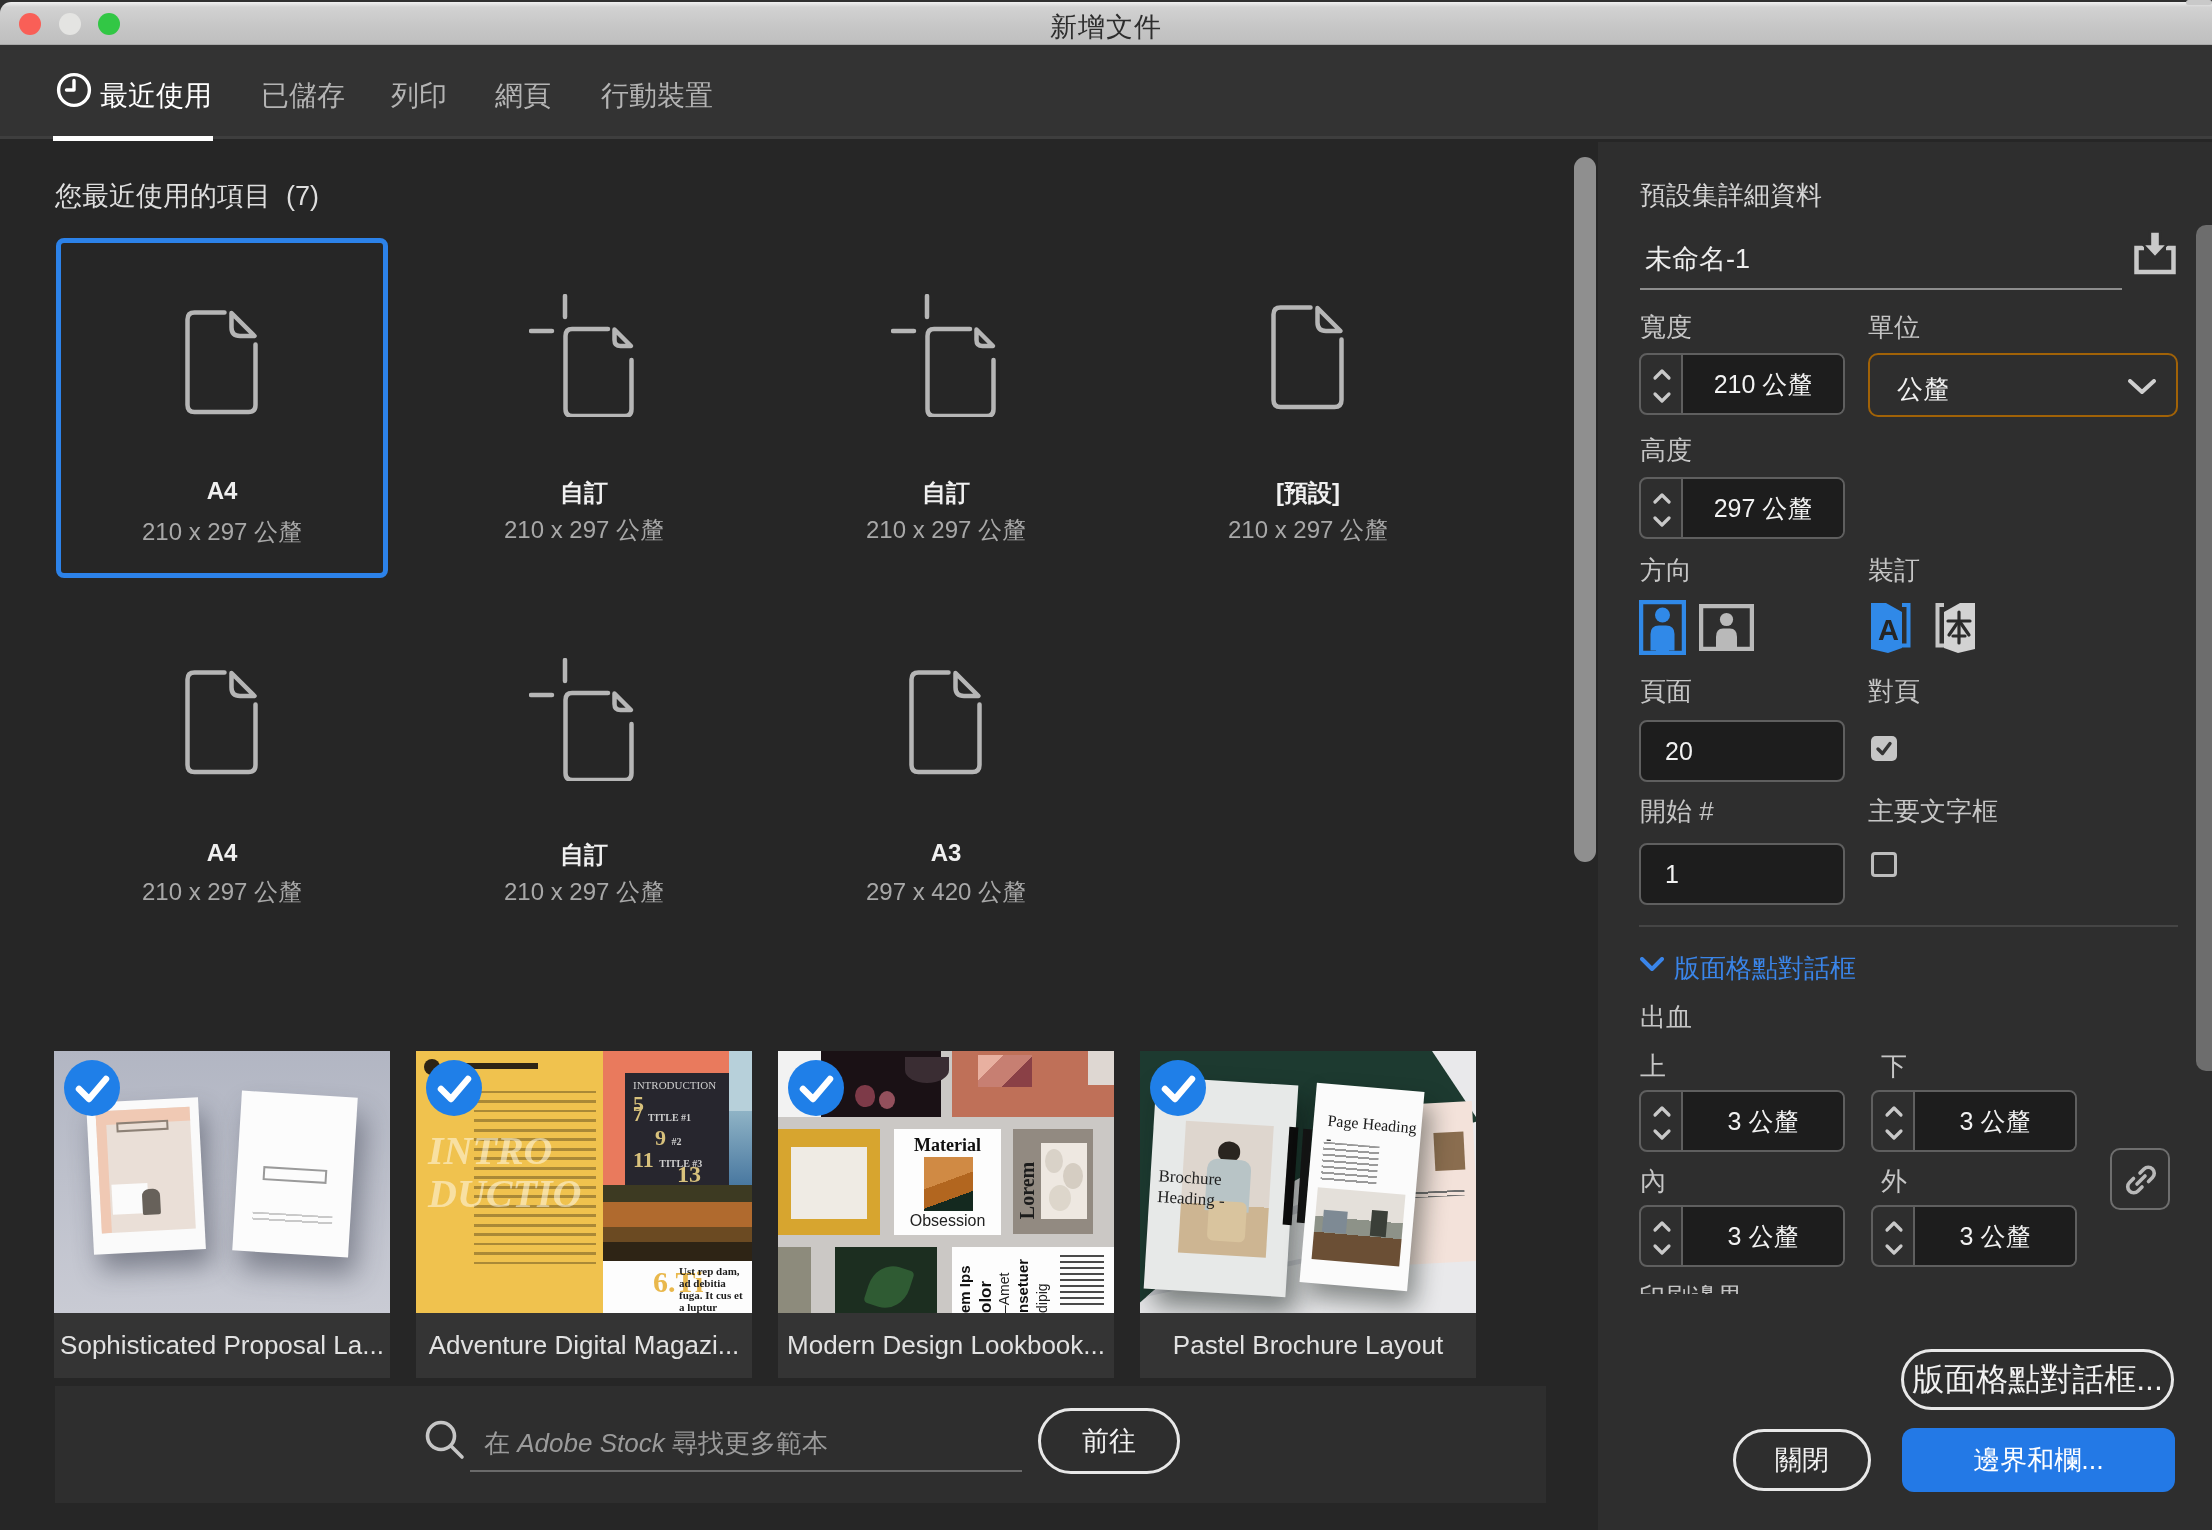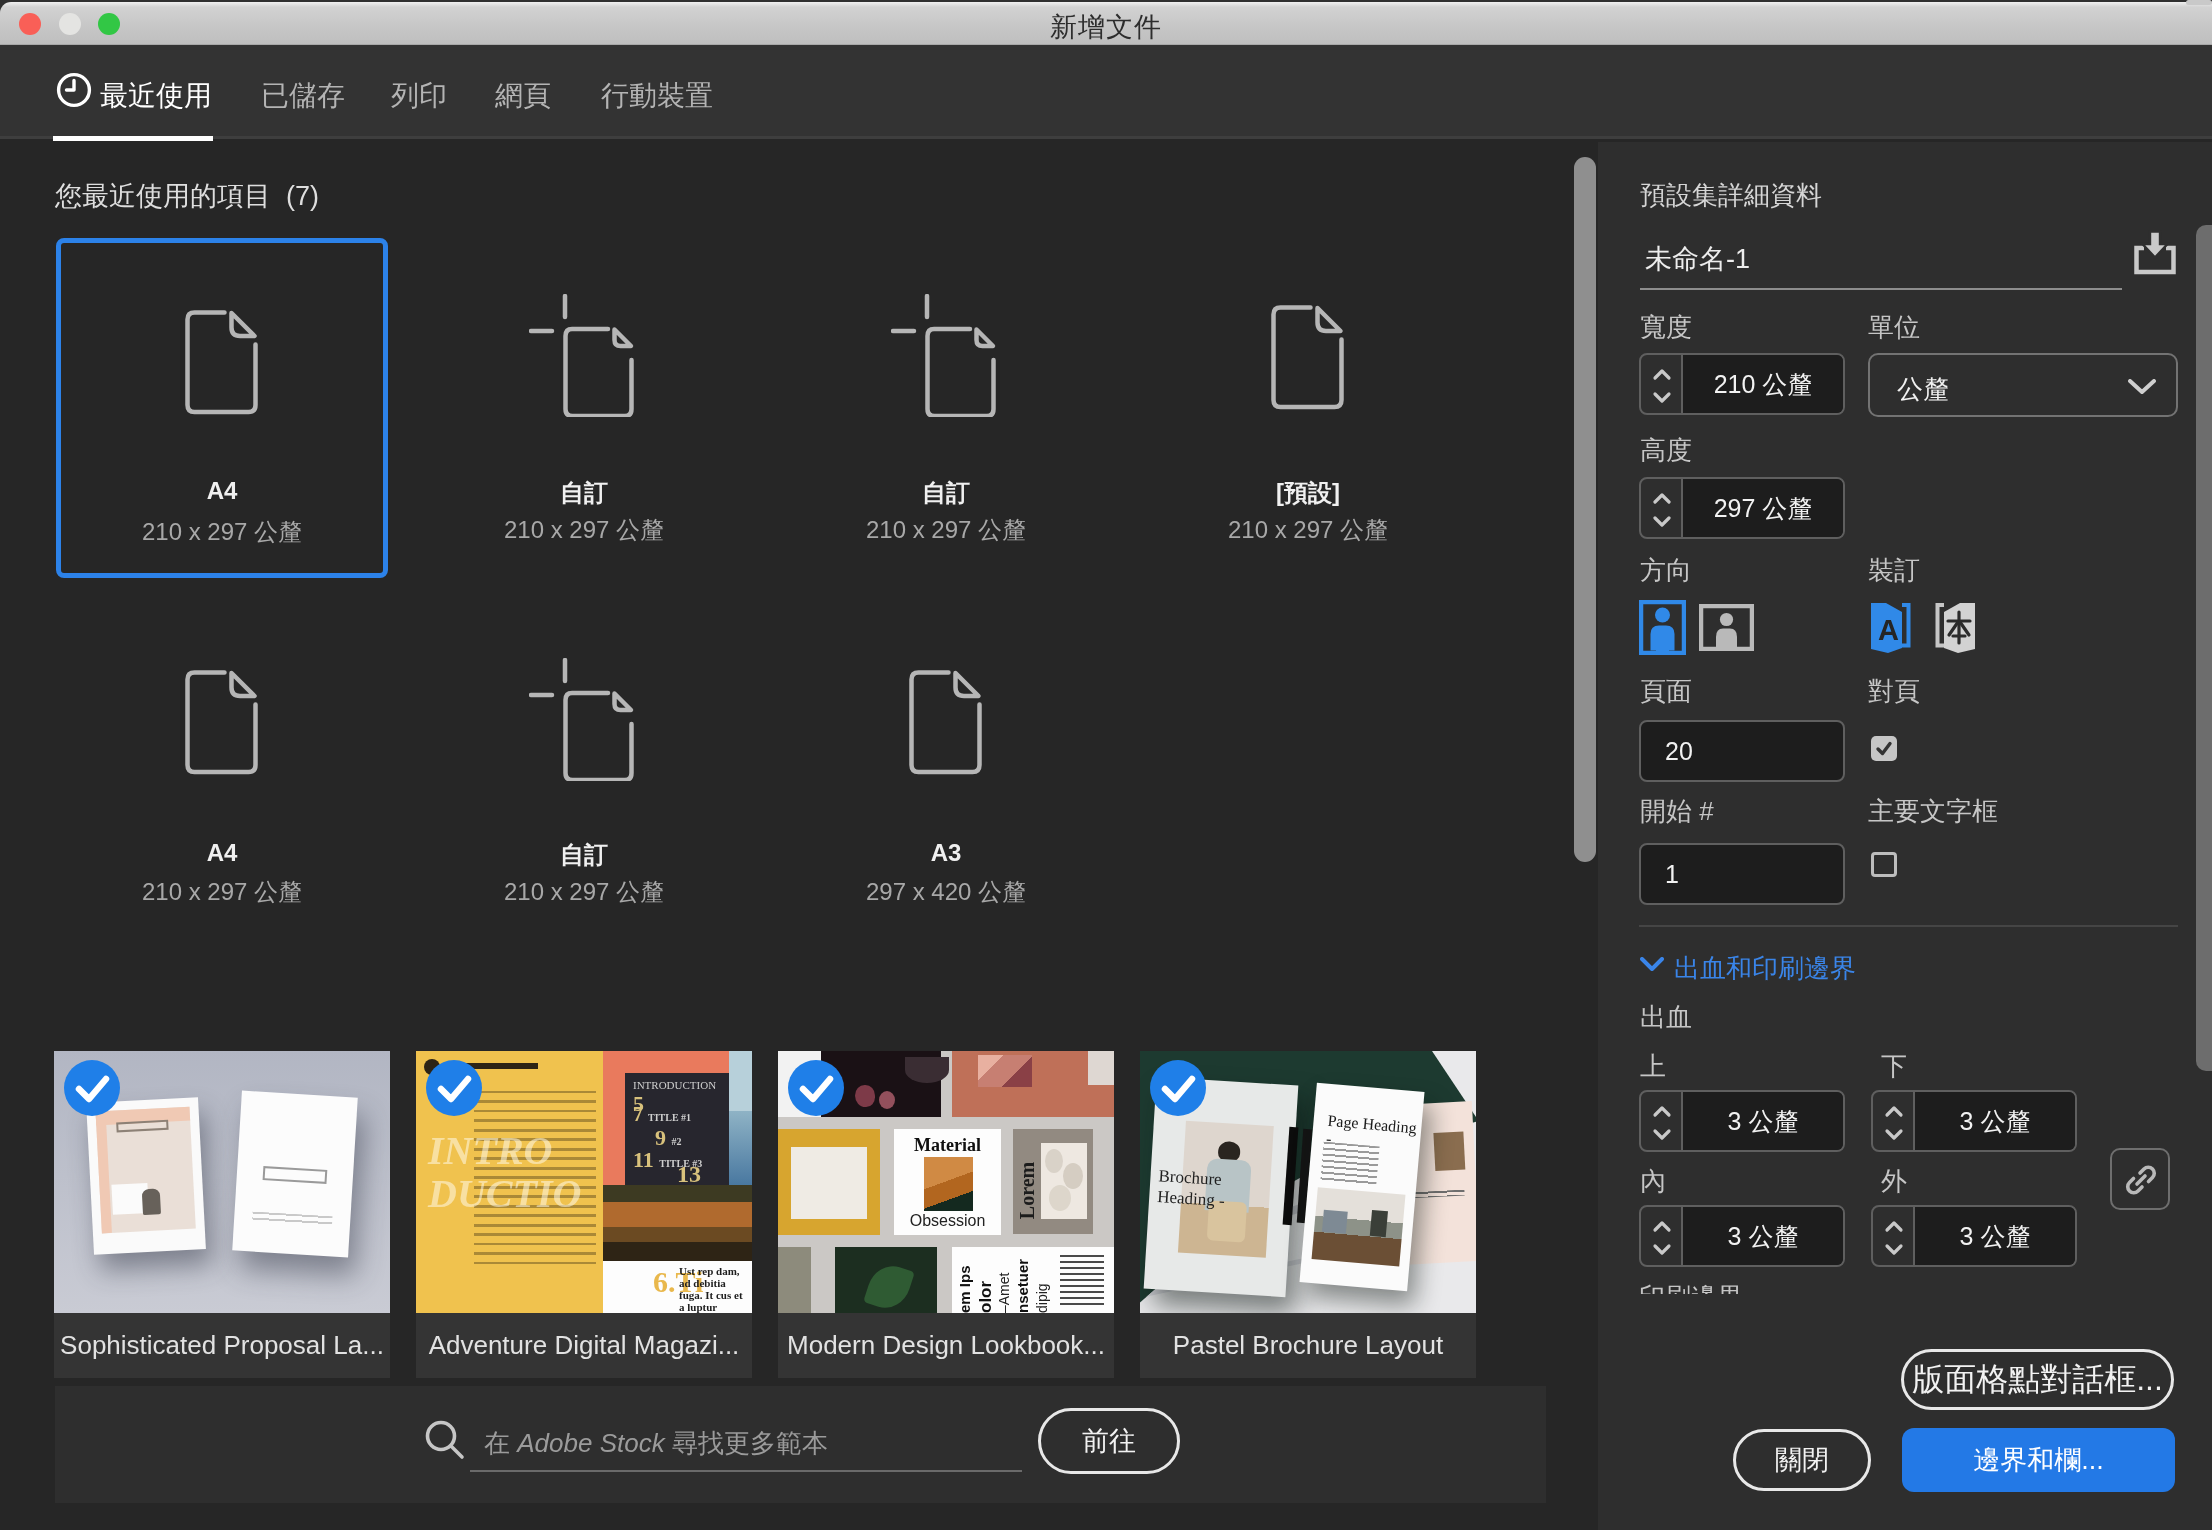--- a/index.html
+++ b/index.html
@@ -296,21 +296,21 @@
       <path d="M23 27.5 L10.5 14 H18 V1.5 H28 V14 H35.5 Z" fill="#c9c9c9" stroke="#2e2e2e" stroke-width="2.4"></path>
     </svg>
     <div class="plabel" style="left:42px; top:168px;">寬度</div>
     <div class="plabel" style="left:270px; top:168px;">單位</div>
     <div class="spin" style="left:41px; top:211px;">
       <svg style="left:7px; top:12px;" width="28" height="38" viewBox="0 0 28 38" fill="none" stroke="#c9c9c9" stroke-width="3.2" stroke-linecap="round" stroke-linejoin="round">
           <path d="M7 11 L14 4 L21 11 M7 27 L14 34 L21 27"></path>
         </svg>
       <div class="well">210 公釐</div>
     </div>
-    <div class="abs" style="left:270px; top:211px; width:310px; height:64px; border:2px solid #737373; border-radius:10px;">
+    <div class="abs" style="left:270px; top:211px; width:310px; height:64px; border:2px solid #a16207; border-radius:10px;">
       <div class="abs" style="left:27px; top:17px; font-size:26px; color:#f0f0f0;">公釐</div>
       <svg class="abs" style="left:258px; top:24px;" width="28" height="16" viewBox="0 0 28 16" fill="none" stroke="#cfcfcf" stroke-width="4" stroke-linecap="round" stroke-linejoin="round">
           <path d="M2 2 L14 13 L26 2"></path>
         </svg>
     </div>
     <div class="plabel" style="left:42px; top:291px;">高度</div>
     <div class="spin" style="left:41px; top:335px;">
       <svg style="left:7px; top:12px;" width="28" height="38" viewBox="0 0 28 38" fill="none" stroke="#c9c9c9" stroke-width="3.2" stroke-linecap="round" stroke-linejoin="round">
           <path d="M7 11 L14 4 L21 11 M7 27 L14 34 L21 27"></path>
         </svg>
@@ -358,21 +358,21 @@
     </div>
     <div class="plabel" style="left:42px; top:652px;">開始 #</div>
     <div class="plabel" style="left:270px; top:652px;">主要文字框</div>
     <div class="inputbox" style="left:41px; top:701px;">1</div>
     <div class="abs" style="left:273px; top:710px; width:26px; height:25px; border:3px solid #bdbdbd; border-radius:4px;"></div>
     <div class="abs" style="left:41px; top:783px; width:539px; height:2px; background:#454545;"></div>
 
     <svg class="abs" style="left:42px; top:815px;" width="24" height="15" viewBox="0 0 24 15" fill="none" stroke="#3a85e9" stroke-width="4" stroke-linecap="round" stroke-linejoin="round">
         <path d="M2 2 L12 12 L22 2"></path>
       </svg>
-    <div class="plabel" style="left:76px; top:809px; font-size:26px; color:#3a85e9;">出血和印刷邊界</div>
+    <div class="plabel" style="left:76px; top:809px; font-size:26px; color:#3a85e9;">版面格點對話框</div>
     <div class="plabel" style="left:42px; top:858px;">出血</div>
     <div class="plabel" style="left:42px; top:907px;">上</div>
     <div class="plabel" style="left:283px; top:907px;">下</div>
     <div class="spin" style="left:41px; top:948px;">
       <svg style="left:7px; top:12px;" width="28" height="38" viewBox="0 0 28 38" fill="none" stroke="#c9c9c9" stroke-width="3.2" stroke-linecap="round" stroke-linejoin="round">
           <path d="M7 11 L14 4 L21 11 M7 27 L14 34 L21 27"></path>
         </svg>
       <div class="well">3 公釐</div>
     </div>
     <div class="spin" style="left:273px; top:948px;">

